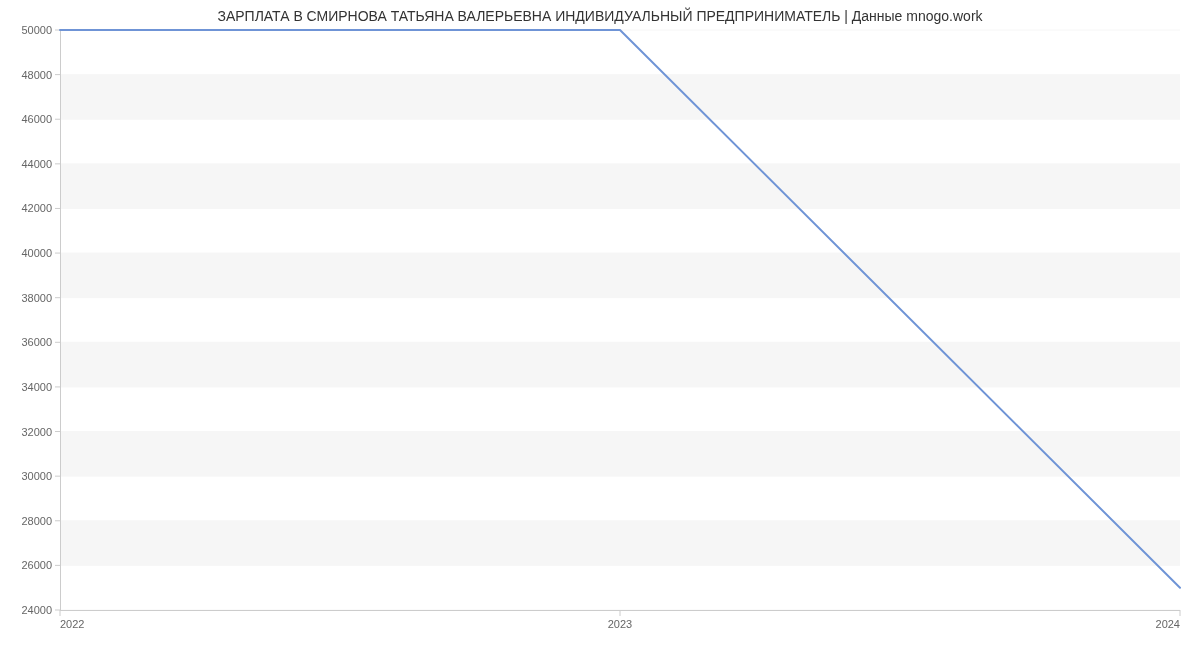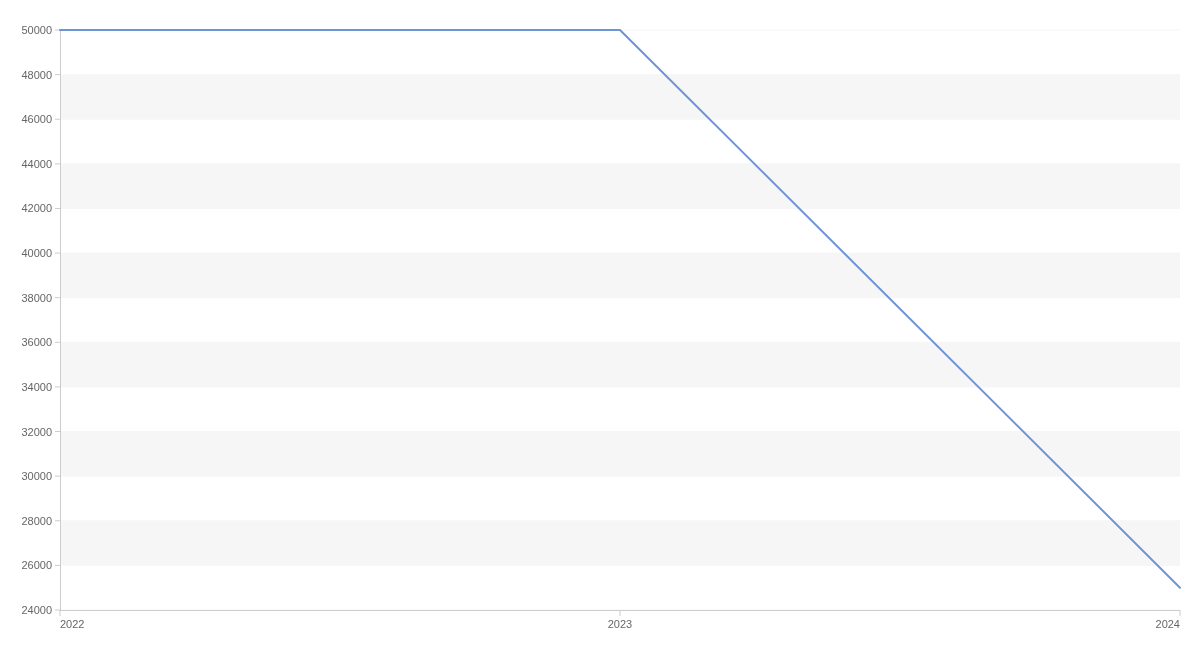--- a/index.html
+++ b/index.html
@@ -36,20 +36,21 @@
   svg { display: block; }
   .tick-label {
     font-size: 11px;
     fill: #666666;
   }
 </style>
 </head>
 <body>
 
 <div class="chart-wrap">
+  <div class="title">ЗАРПЛАТА В СМИРНОВА ТАТЬЯНА ВАЛЕРЬЕВНА ИНДИВИДУАЛЬНЫЙ ПРЕДПРИНИМАТЕЛЬ | Данные mnogo.work</div>
   <div class="plot">
     <svg id="chart-svg" width="1120" height="600" overflow="visible">
         <rect x="0" y="490.7692307692308" width="1120" height="44.615384615384585" fill="#f6f6f6"></rect>
         <rect x="0" y="401.53846153846155" width="1120" height="44.615384615384585" fill="#f6f6f6"></rect>
         <rect x="0" y="312.3076923076923" width="1120" height="44.61538461538464" fill="#f6f6f6"></rect>
         <rect x="0" y="223.07692307692307" width="1120" height="44.61538461538461" fill="#f6f6f6"></rect>
         <rect x="0" y="133.8461538461538" width="1120" height="44.61538461538467" fill="#f6f6f6"></rect>
         <rect x="0" y="44.615384615384585" width="1120" height="44.615384615384656" fill="#f6f6f6"></rect>
         <line x1="0" y1="580" x2="1120" y2="580" stroke="#f6f6f6" stroke-width="1"></line>
         <line x1="0" y1="535.3846153846154" x2="1120" y2="535.3846153846154" stroke="#f6f6f6" stroke-width="1"></line>

